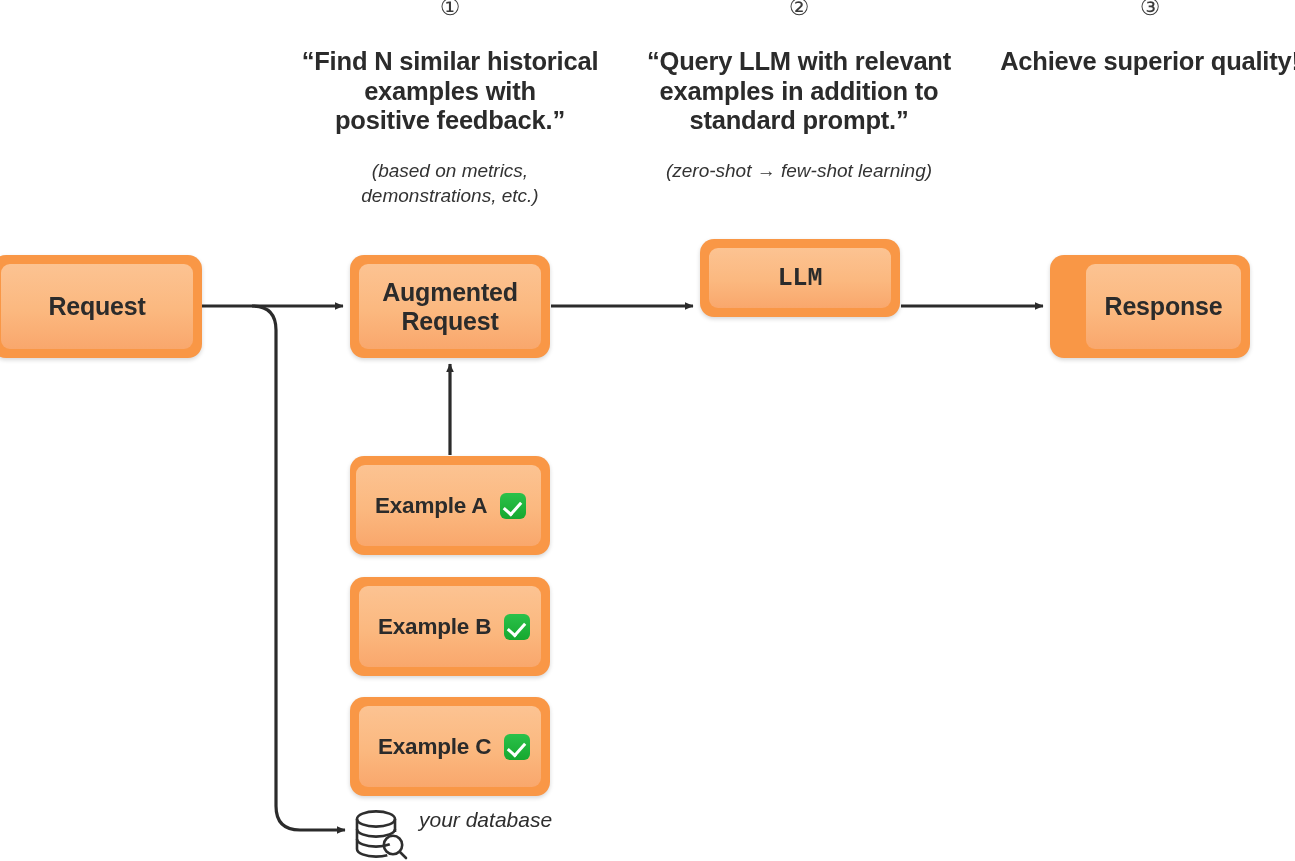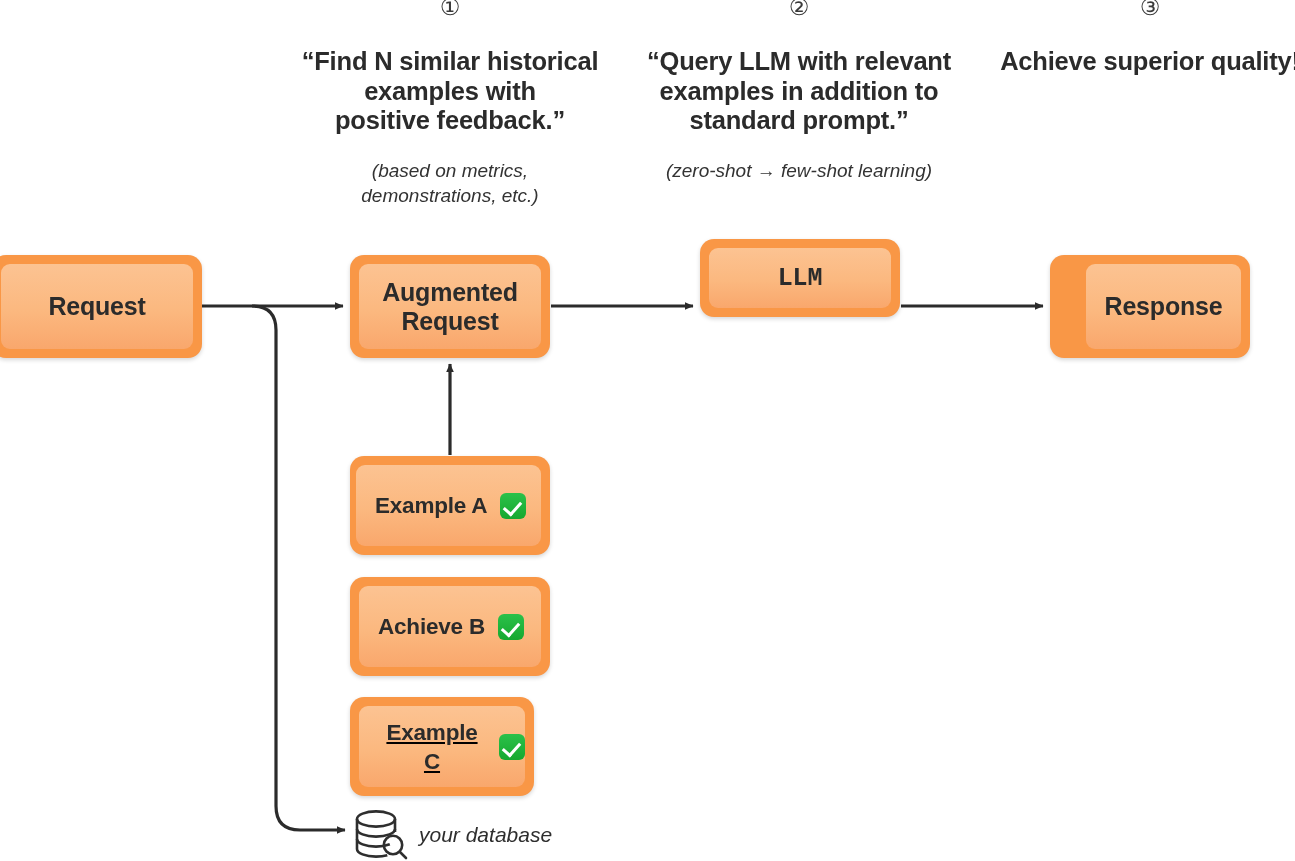--- a/index.html
+++ b/index.html
@@ -119,21 +119,21 @@
     top: 0;
     width: 1295px;
     height: 861px;
     pointer-events: none;
   }
 
   
   .db-group {
     position: absolute;
     display: flex;
-    align-items: center;
+    align-items: flex-start;
     gap: 11px;
   }
   .db-caption {
     font-size: 21px;
     font-style: italic;
     color: #2e2e2e;
     white-space: nowrap;
   }
 </style>
 </head>
@@ -212,27 +212,27 @@
       <span class="node-label">
         <span>Example A</span>
         <span class="check-badge"></span>
       </span>
     </div>
   </div>
 
   <div class="node example" style="left:350px; top:577px; width:200px; height:99px;">
     <div class="node-inner">
       <span class="node-label">
-        <span>Achieve B</span>
+        <span>Example B</span>
         <span class="check-badge"></span>
       </span>
     </div>
   </div>
 
-  <div class="node example" style="left:350px; top:697px; width:184px; height:99px;text-decoration:underline;">
+  <div class="node example" style="left:350px; top:697px; width:200px; height:99px;">
     <div class="node-inner">
       <span class="node-label">
         <span>Example C</span>
         <span class="check-badge"></span>
       </span>
     </div>
   </div>
 
   <div class="db-group" style="left:352px; top:808px;">
     <svg width="56" height="53" viewBox="0 0 56 53" xmlns="http://www.w3.org/2000/svg">

